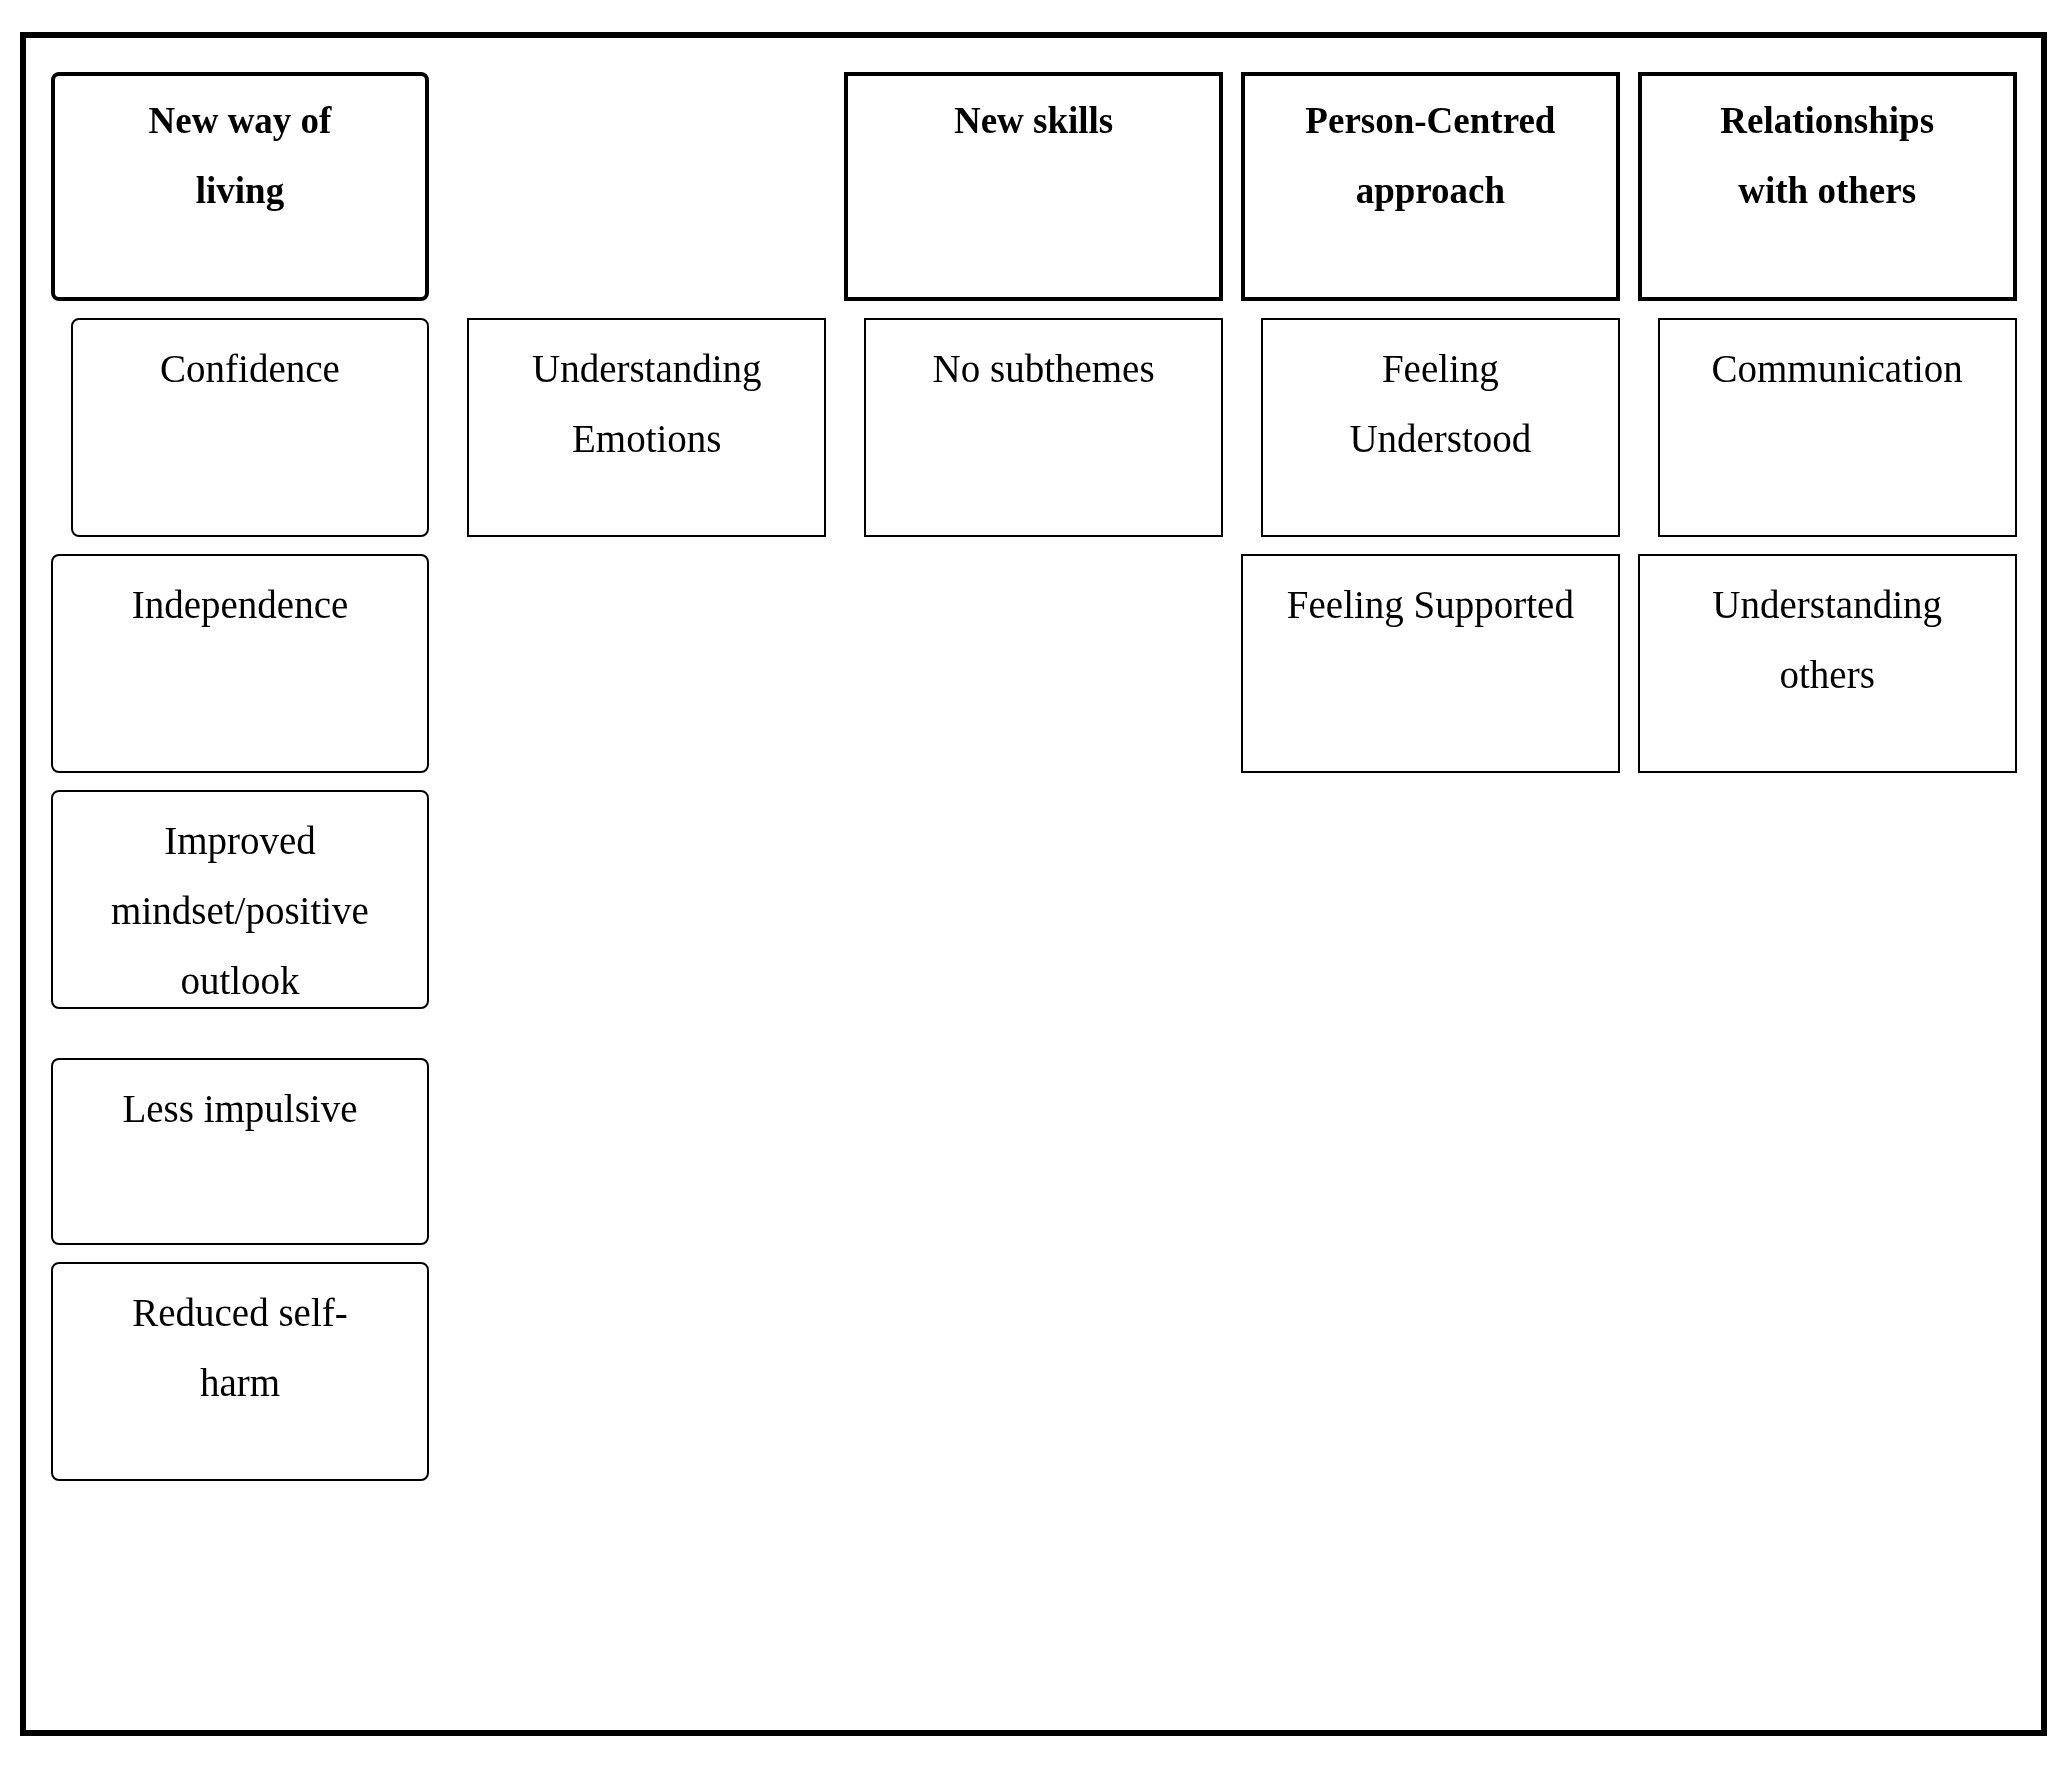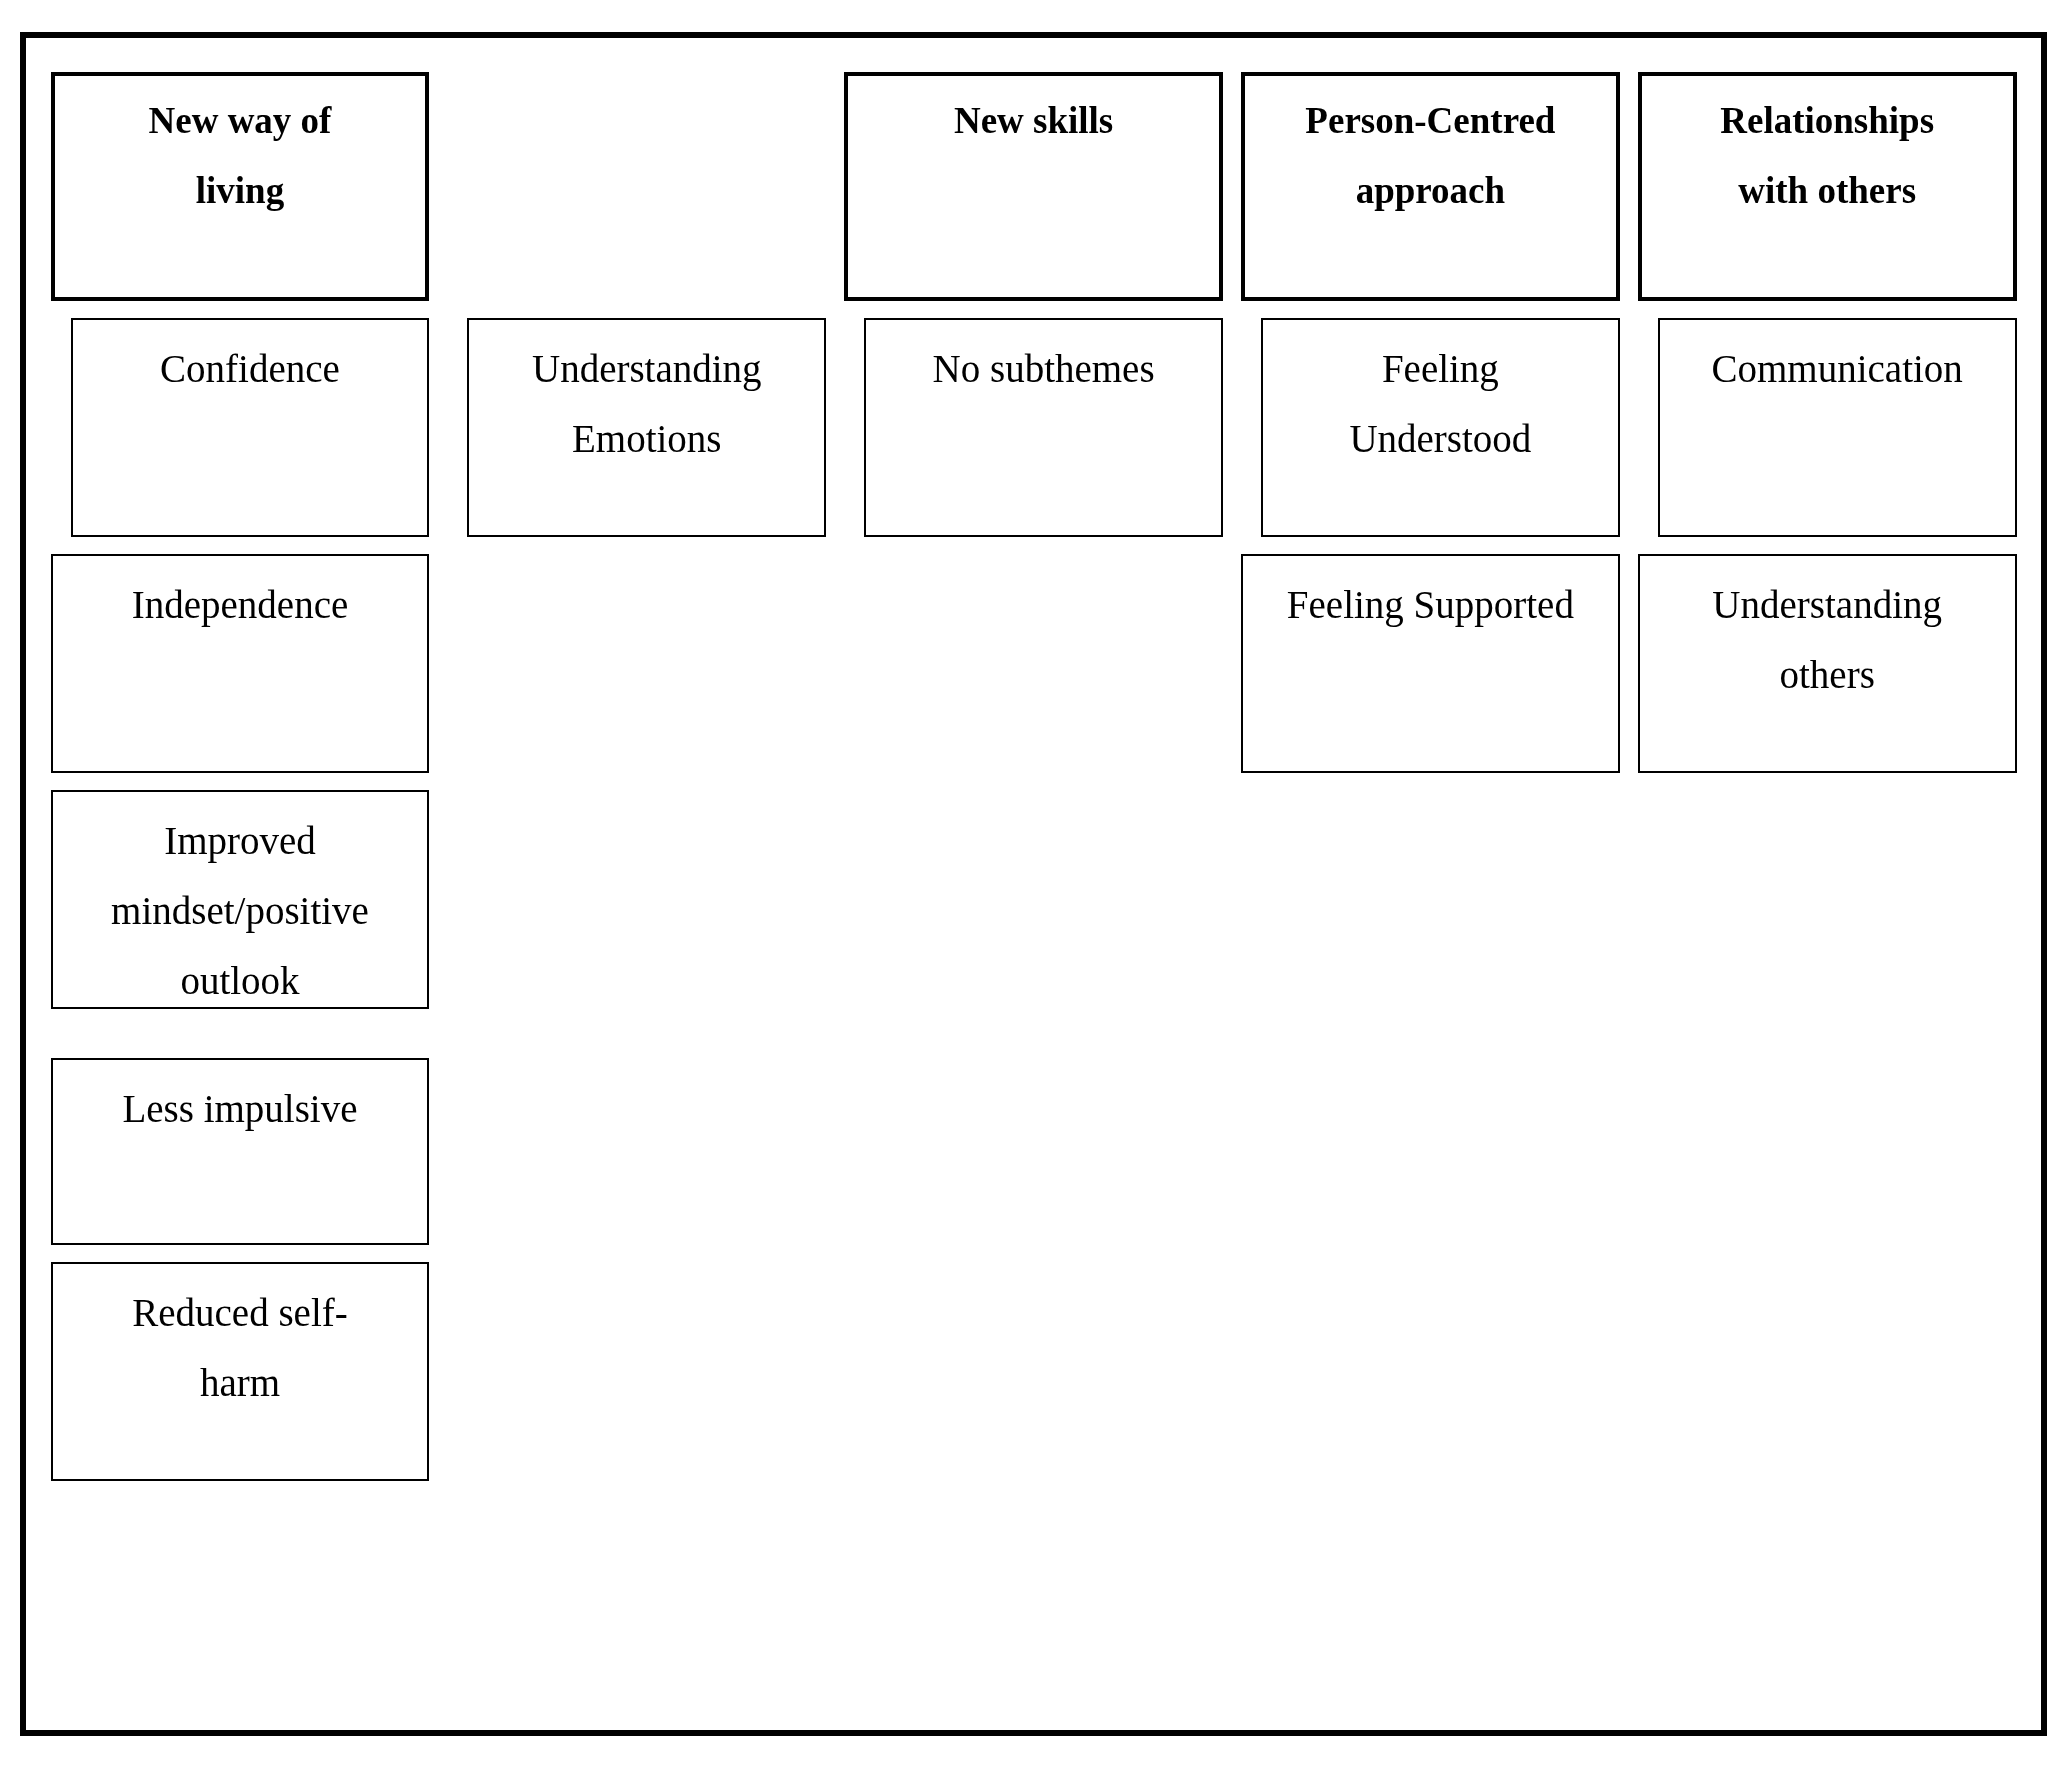--- a/index.html
+++ b/index.html
@@ -45,21 +45,21 @@
     font-size: 37px;
     line-height: 70px;
     padding-top: 9.8px;
   }
   .sub {
     border: 2.8px solid #000000;
     font-size: 39px;
     line-height: 70px;
     padding-top: 14px;
   }
-  .c1 { grid-column: 1; }
+  .c1 { grid-column: 1; border-radius: 8px; }
   .c2 { grid-column: 2; }
   .c3 { grid-column: 3; }
   .c4 { grid-column: 4; }
   .c5 { grid-column: 5; }
   .r1 { grid-row: 1; }
   .r2 { grid-row: 2; margin-left: 20px; }
   .r3 { grid-row: 3; }
   .r4 { grid-row: 4; }
   .r5 { grid-row: 5; margin-top: 32px; }
   .r6 { grid-row: 6; }

